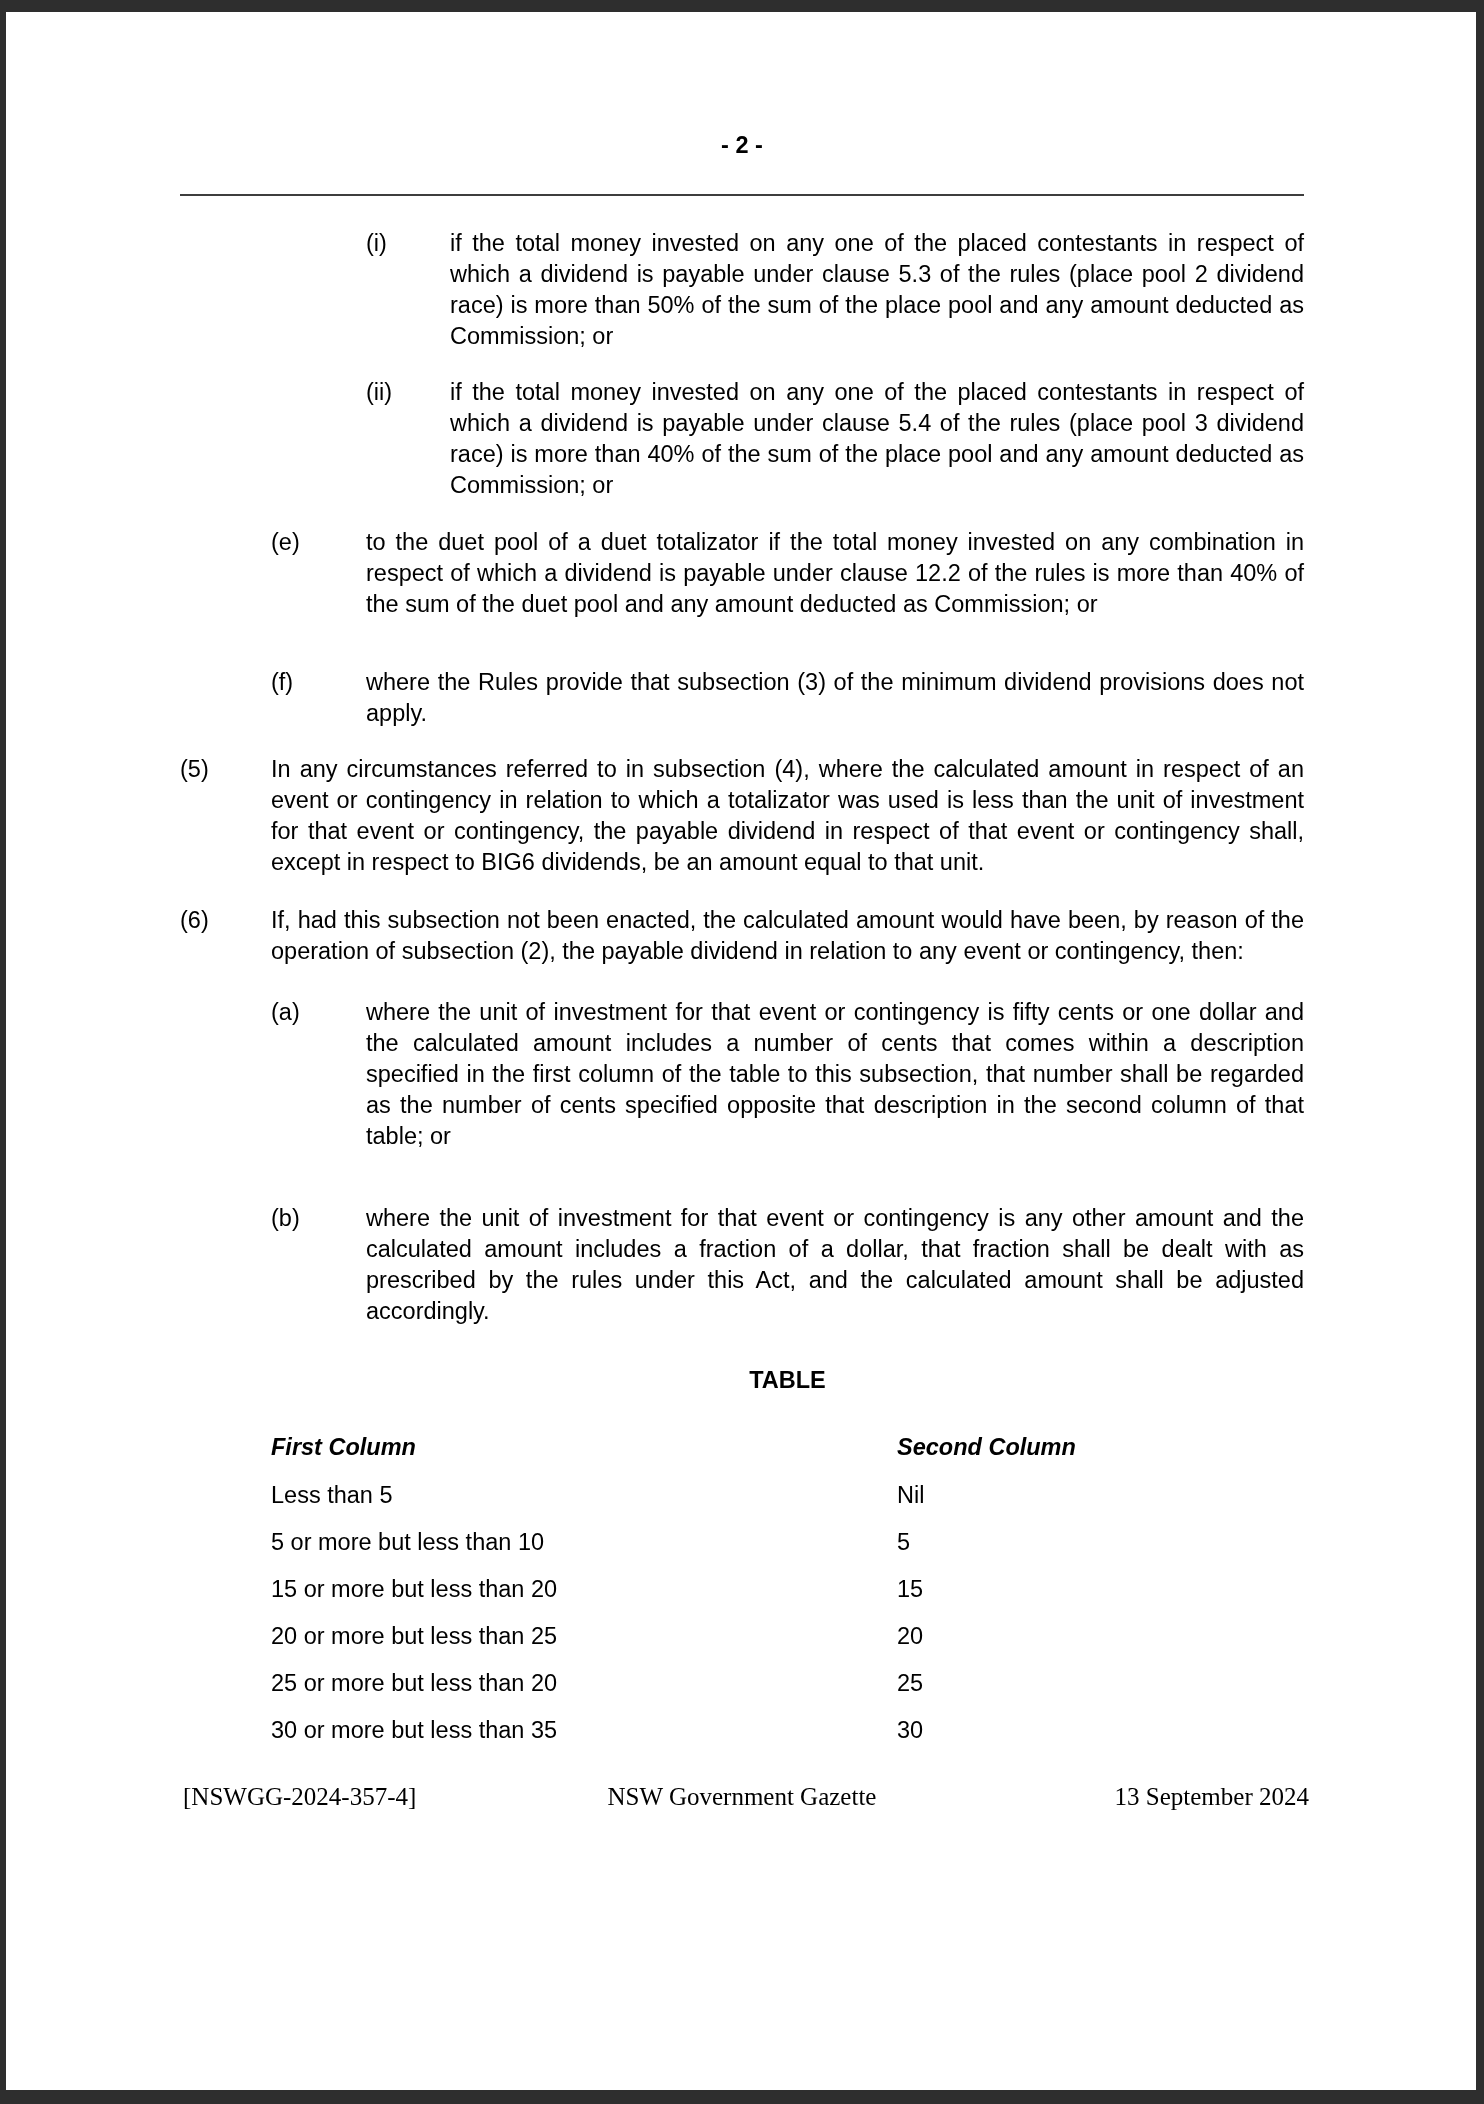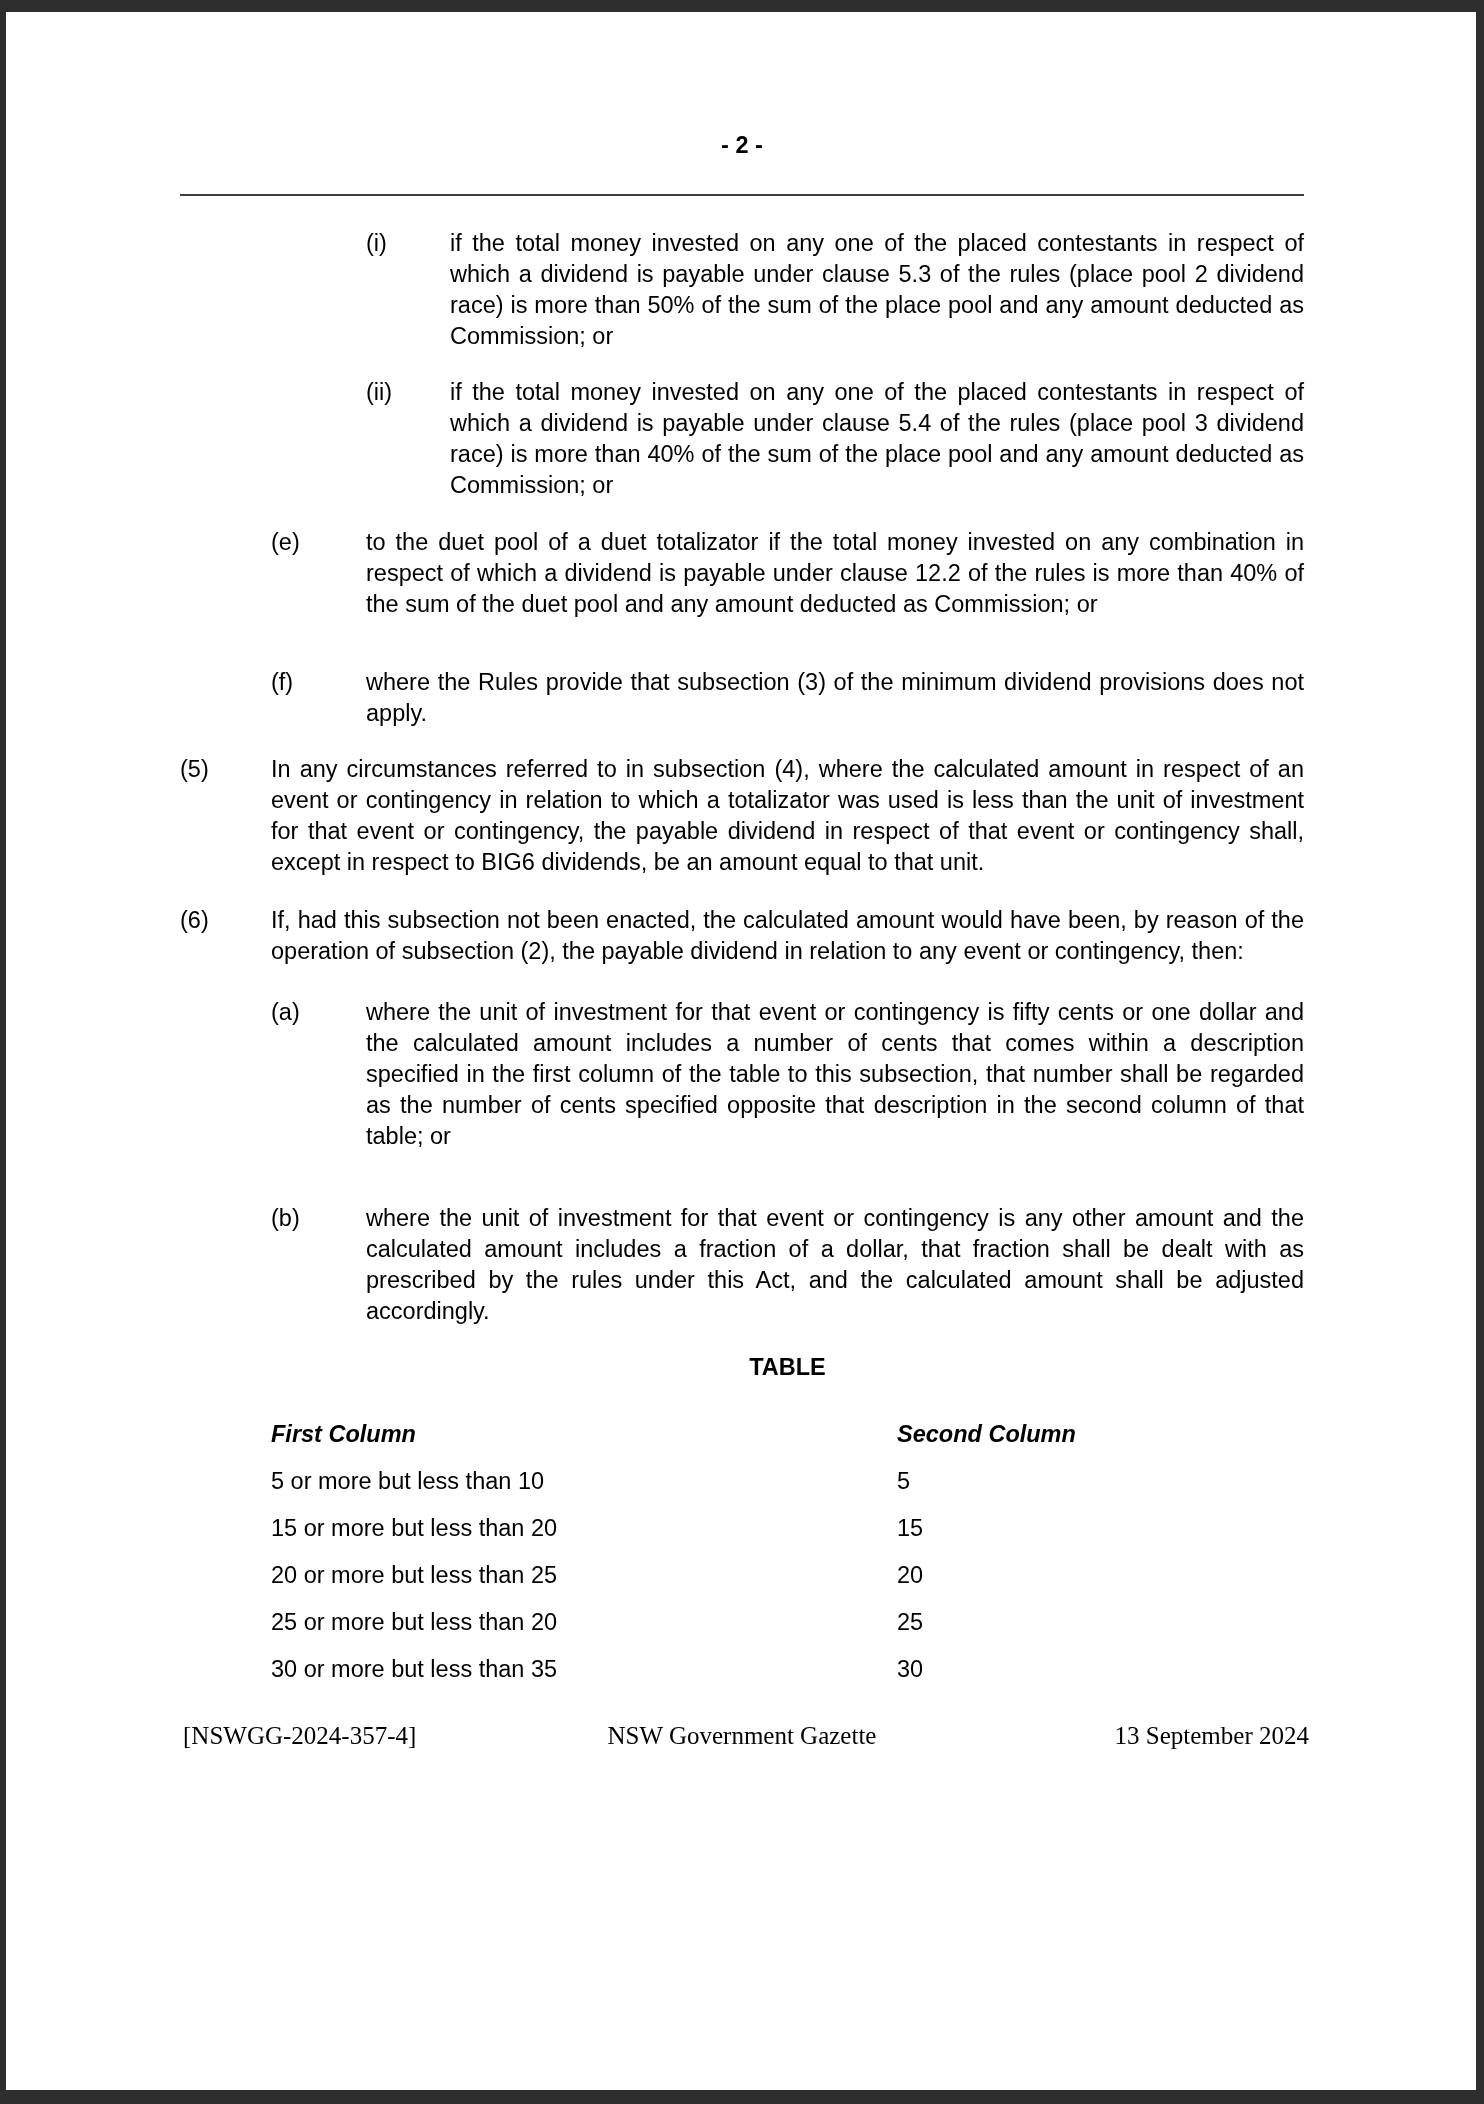--- a/index.html
+++ b/index.html
@@ -29,21 +29,21 @@
 
   .mt-i  { margin-top:32px; }
   .mt-ii { margin-top:25px; }
   .mt-e  { margin-top:26px; }
   .mt-f  { margin-top:47px; }
   .mt-5  { margin-top:25px; }
   .mt-6  { margin-top:27px; }
   .mt-a  { margin-top:30px; }
   .mt-b  { margin-top:51px; }
 
-  .table-title { margin:25px 0 0 91px; width:1033px; text-align:center; font-weight:bold; }
+  .table-title { margin:38px 0 0 91px; width:1033px; text-align:center; font-weight:bold; }
   .t-head { margin-top:36px; font-weight:bold;font-style:italic; }
   .t-row  { margin-top:16px; }
   .t-row.first { margin-top:17px; }
   .t-line { position:relative; padding-left:91px; }
   .t-line .c2 { position:absolute; left:717px; top:0; }
 
   .footer-title { margin-top:104px; font-size:26px; margin-left:5px; }
   .gazette {
     position:relative; margin-top:35px;
     font-family:"Liberation Serif", serif; font-size:25px;
@@ -102,20 +102,24 @@
         <span class="text">where the unit of investment for that event or contingency is any other amount and the calculated amount includes a fraction of a dollar, that fraction shall be dealt with as prescribed by the rules under this Act, and the calculated amount shall be adjusted accordingly.</span>
       </div>
 
       <div class="table-title">TABLE</div>
 
       <div class="t-head t-line">
         <span class="c1">First Column</span>
         <span class="c2">Second Column</span>
       </div>
 
+      <div class="t-row t-line first">
+        <span class="c1">Less than 5</span>
+        <span class="c2">Nil</span>
+      </div>
       <div class="t-row t-line">
         <span class="c1">5 or more but less than 10</span>
         <span class="c2">5</span>
       </div>
       <div class="t-row t-line">
         <span class="c1">15 or more but less than 20</span>
         <span class="c2">15</span>
       </div>
       <div class="t-row t-line">
         <span class="c1">20 or more but less than 25</span>

